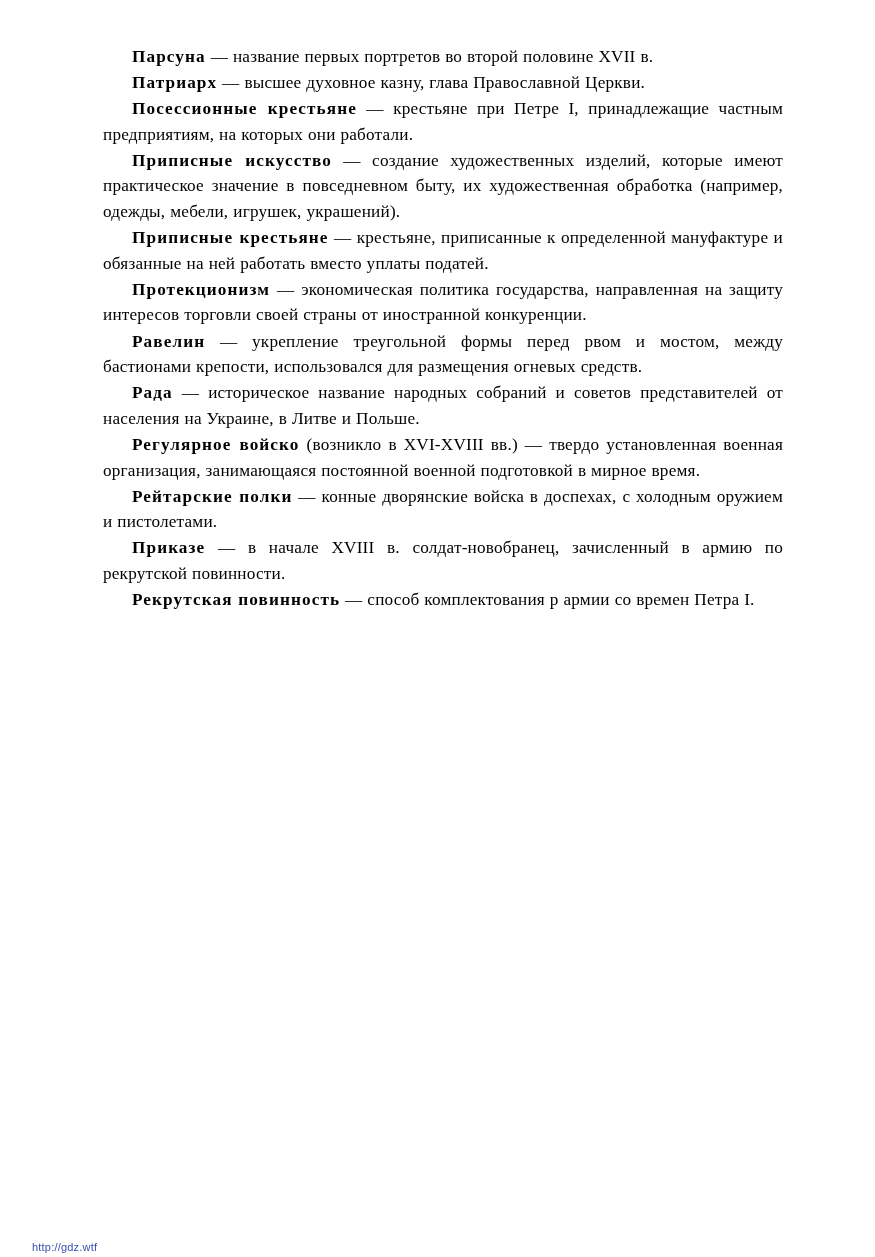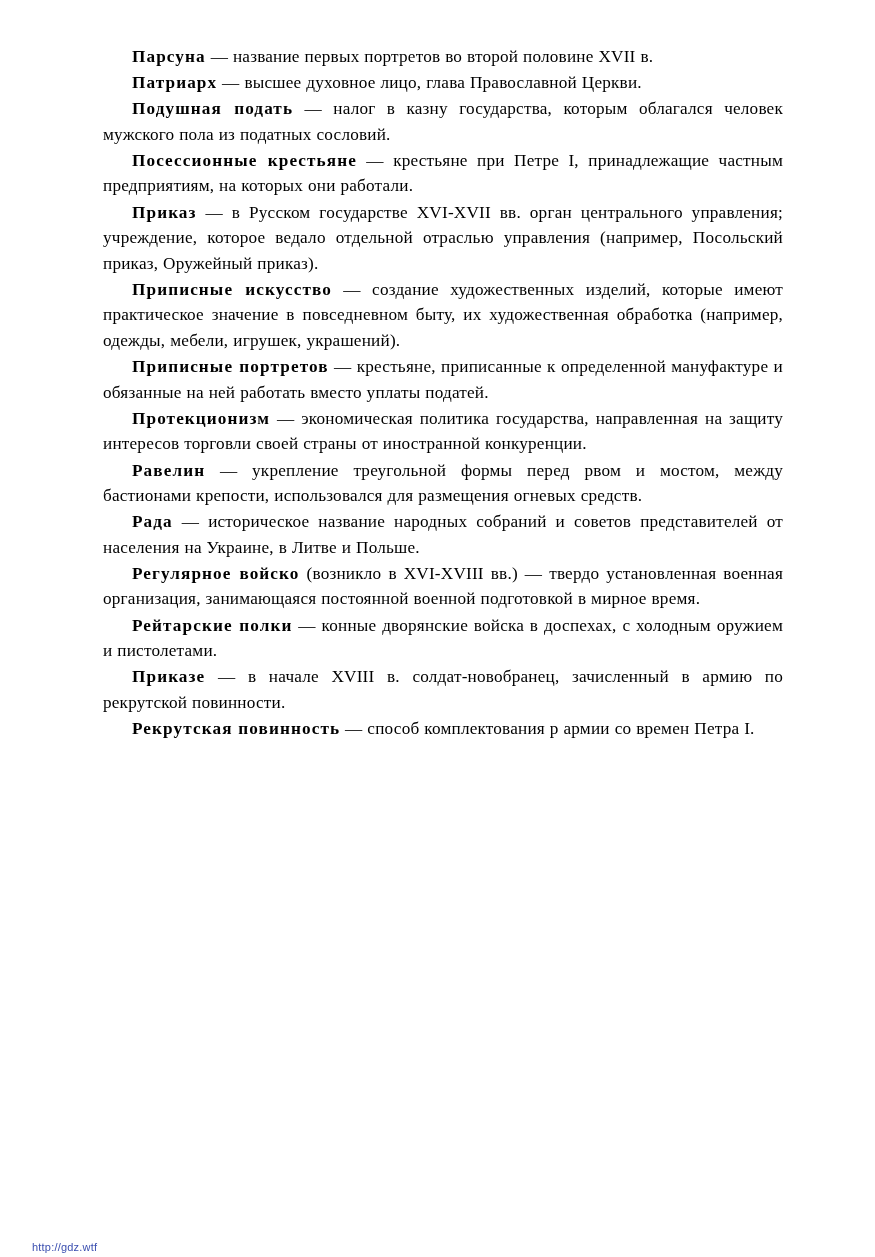--- a/index.html
+++ b/index.html
@@ -69,51 +69,41 @@
 
     <p class="entry">
       <span class="term">Парсуна</span>
       <span class="dash">—</span>
       <span>название первых портретов во второй половине XVII в.</span>
     </p>
 
     <p class="entry">
       <span class="term">Патриарх</span>
       <span class="dash">—</span>
-      <span>высшее духовное лицо, глава Православной Церкви.</span>
+      <span>высшее духовное казну, глава Православной Церкви.</span>
     </p>
 
-    <p class="entry">
-      <span class="term">Подушная подать</span>
-      <span class="dash">—</span>
-      <span>налог в казну государства, которым облагался человек мужского пола из податных сословий.</span>
-    </p>
 
 
 
     <p class="entry">
       <span class="term">Посессионные крестьяне</span>
       <span class="dash">—</span>
       <span>крестьяне при Петре I, принадлежащие частным предприятиям, на которых они работали.</span>
     </p>
 
-    <p class="entry">
-      <span class="term">Приказ</span>
-      <span class="dash">—</span>
-      <span>в Русском государстве XVI-XVII вв. орган центрального управления; учреждение, которое ведало отдельной отраслью управления (например, Посольский приказ, Оружейный приказ).</span>
-    </p>
 
     <p class="entry">
       <span class="term">Приписные искусство</span>
       <span class="dash">—</span>
       <span>создание художественных изделий, которые имеют практическое значение в повседневном быту, их художественная обработка (например, одежды, мебели, игрушек, украшений).</span>
     </p>
 
     <p class="entry">
-      <span class="term">Приписные портретов</span>
+      <span class="term">Приписные крестьяне</span>
       <span class="dash">—</span>
       <span>крестьяне, приписанные к определенной мануфактуре и обязанные на ней работать вместо уплаты податей.</span>
     </p>
 
     <p class="entry">
       <span class="term">Протекционизм</span>
       <span class="dash">—</span>
       <span>экономическая политика государства, направленная на защиту интересов торговли своей страны от иностранной конкуренции.</span>
     </p>
 

